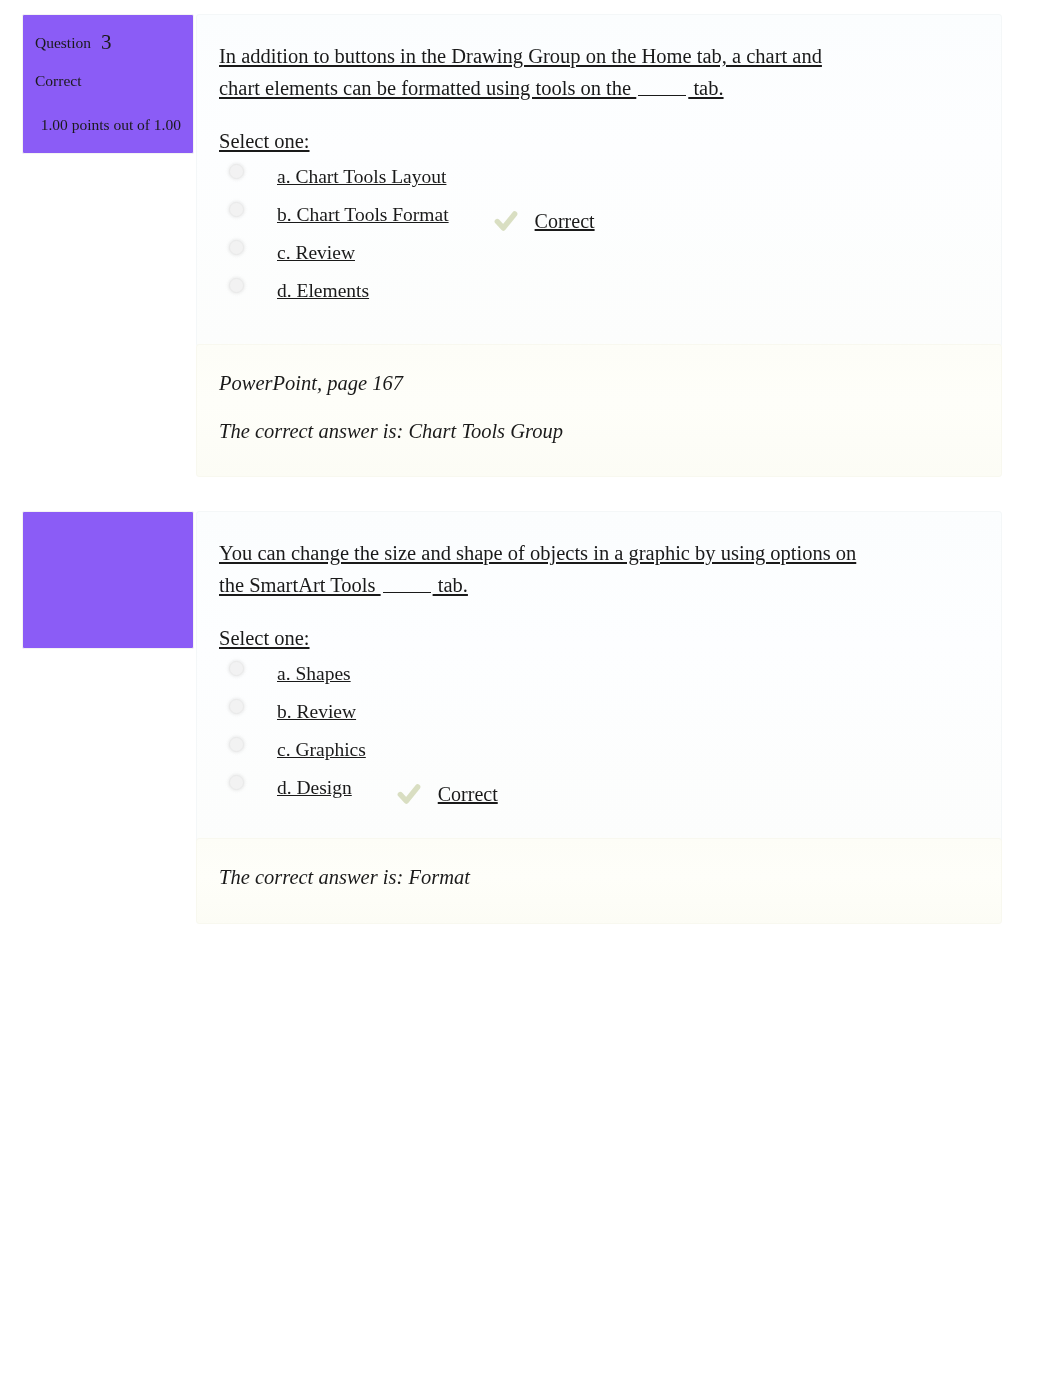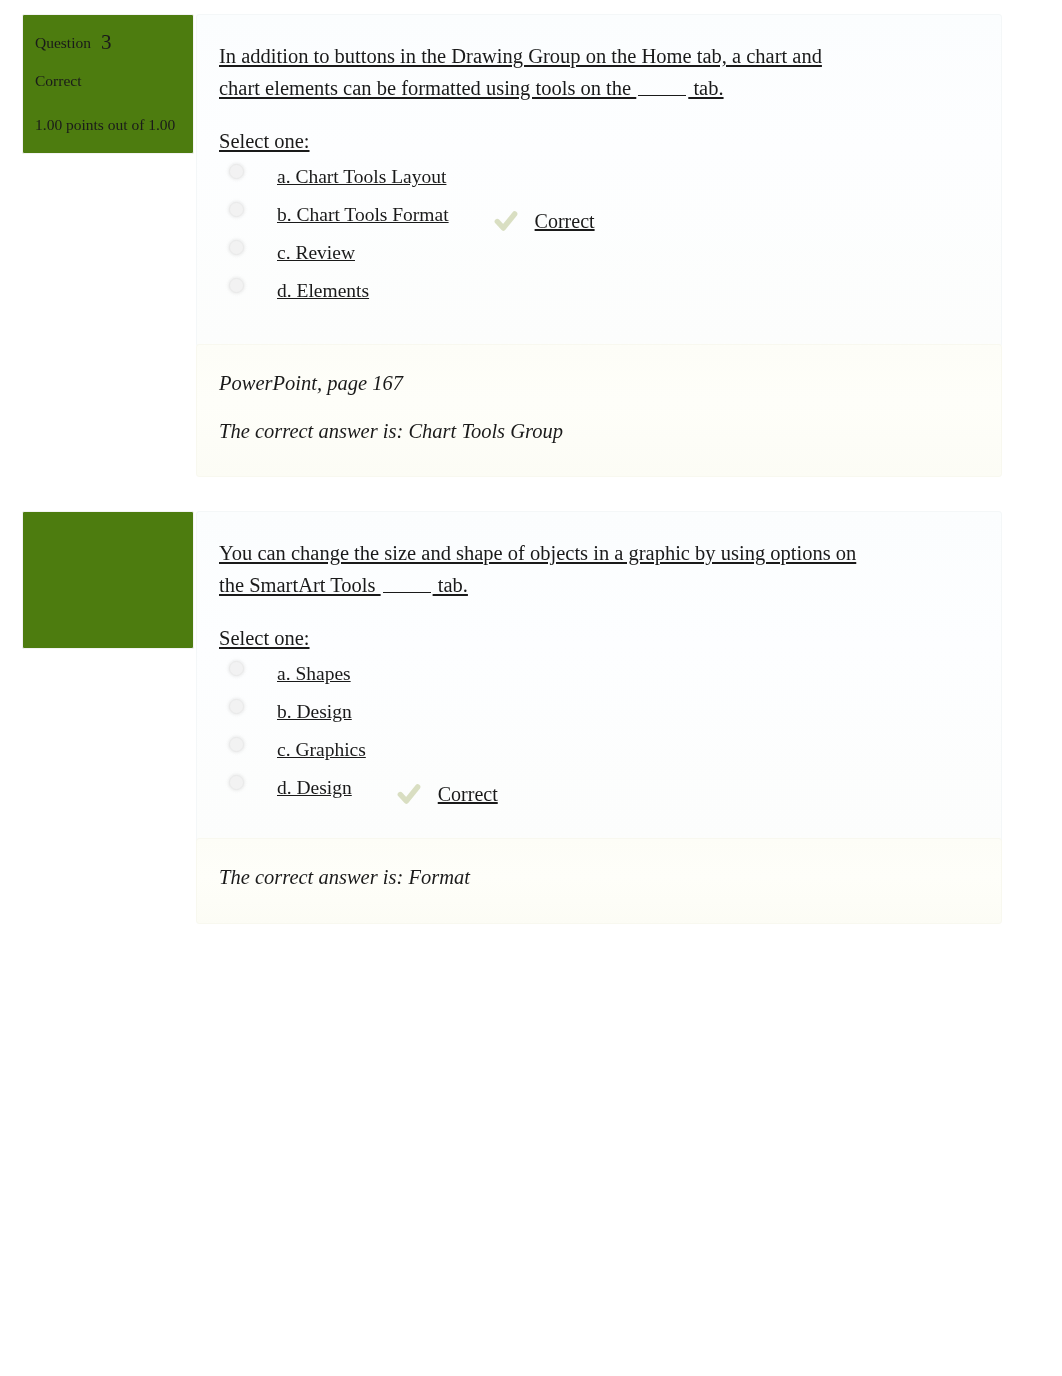--- a/index.html
+++ b/index.html
@@ -28,21 +28,21 @@
     left: 0;
     width: 1020px;
   }
 
   
   .qinfo {
     position: absolute;
     left: 22px;
     top: 0;
     width: 172px;
-    background: #4d7c0f;
+    background: #8b5cf6;
     border: 1px solid #f3f3f3;
     border-radius: 2px;
     padding: 14px 12px 16px 12px;
     box-sizing: border-box;
   }
   .qinfo-head {
     font-size: 15.5px;
     line-height: 1.3;
     white-space: nowrap;
     margin-bottom: 15px;
@@ -53,20 +53,21 @@
     vertical-align: -1px;
   }
   .qinfo-state {
     font-size: 15.5px;
     line-height: 1.3;
     margin-bottom: 22px;
   }
   .qinfo-grade {
     font-size: 15.5px;
     line-height: 1.55;
+    text-align: right;
   }
   .qinfo.empty {
     min-height: 138px;
   }
 
   
   .qcontent {
     position: absolute;
     left: 196px;
     top: 0;
@@ -230,21 +231,21 @@
 
       <div class="select-one">Select one:</div>
 
       <ul class="answers">
         <li class="answer-row">
           <span class="radio"></span>
           <span class="answer-label">a. Shapes</span>
         </li>
         <li class="answer-row">
           <span class="radio"></span>
-          <span class="answer-label">b. Design</span>
+          <span class="answer-label">b. Review</span>
         </li>
         <li class="answer-row">
           <span class="radio"></span>
           <span class="answer-label">c. Graphics</span>
         </li>
         <li class="answer-row">
           <span class="radio"></span>
           <span class="answer-label">d. Design</span>
           <span class="correct-marker">
             <svg class="correct-icon" viewBox="0 0 24 24">

